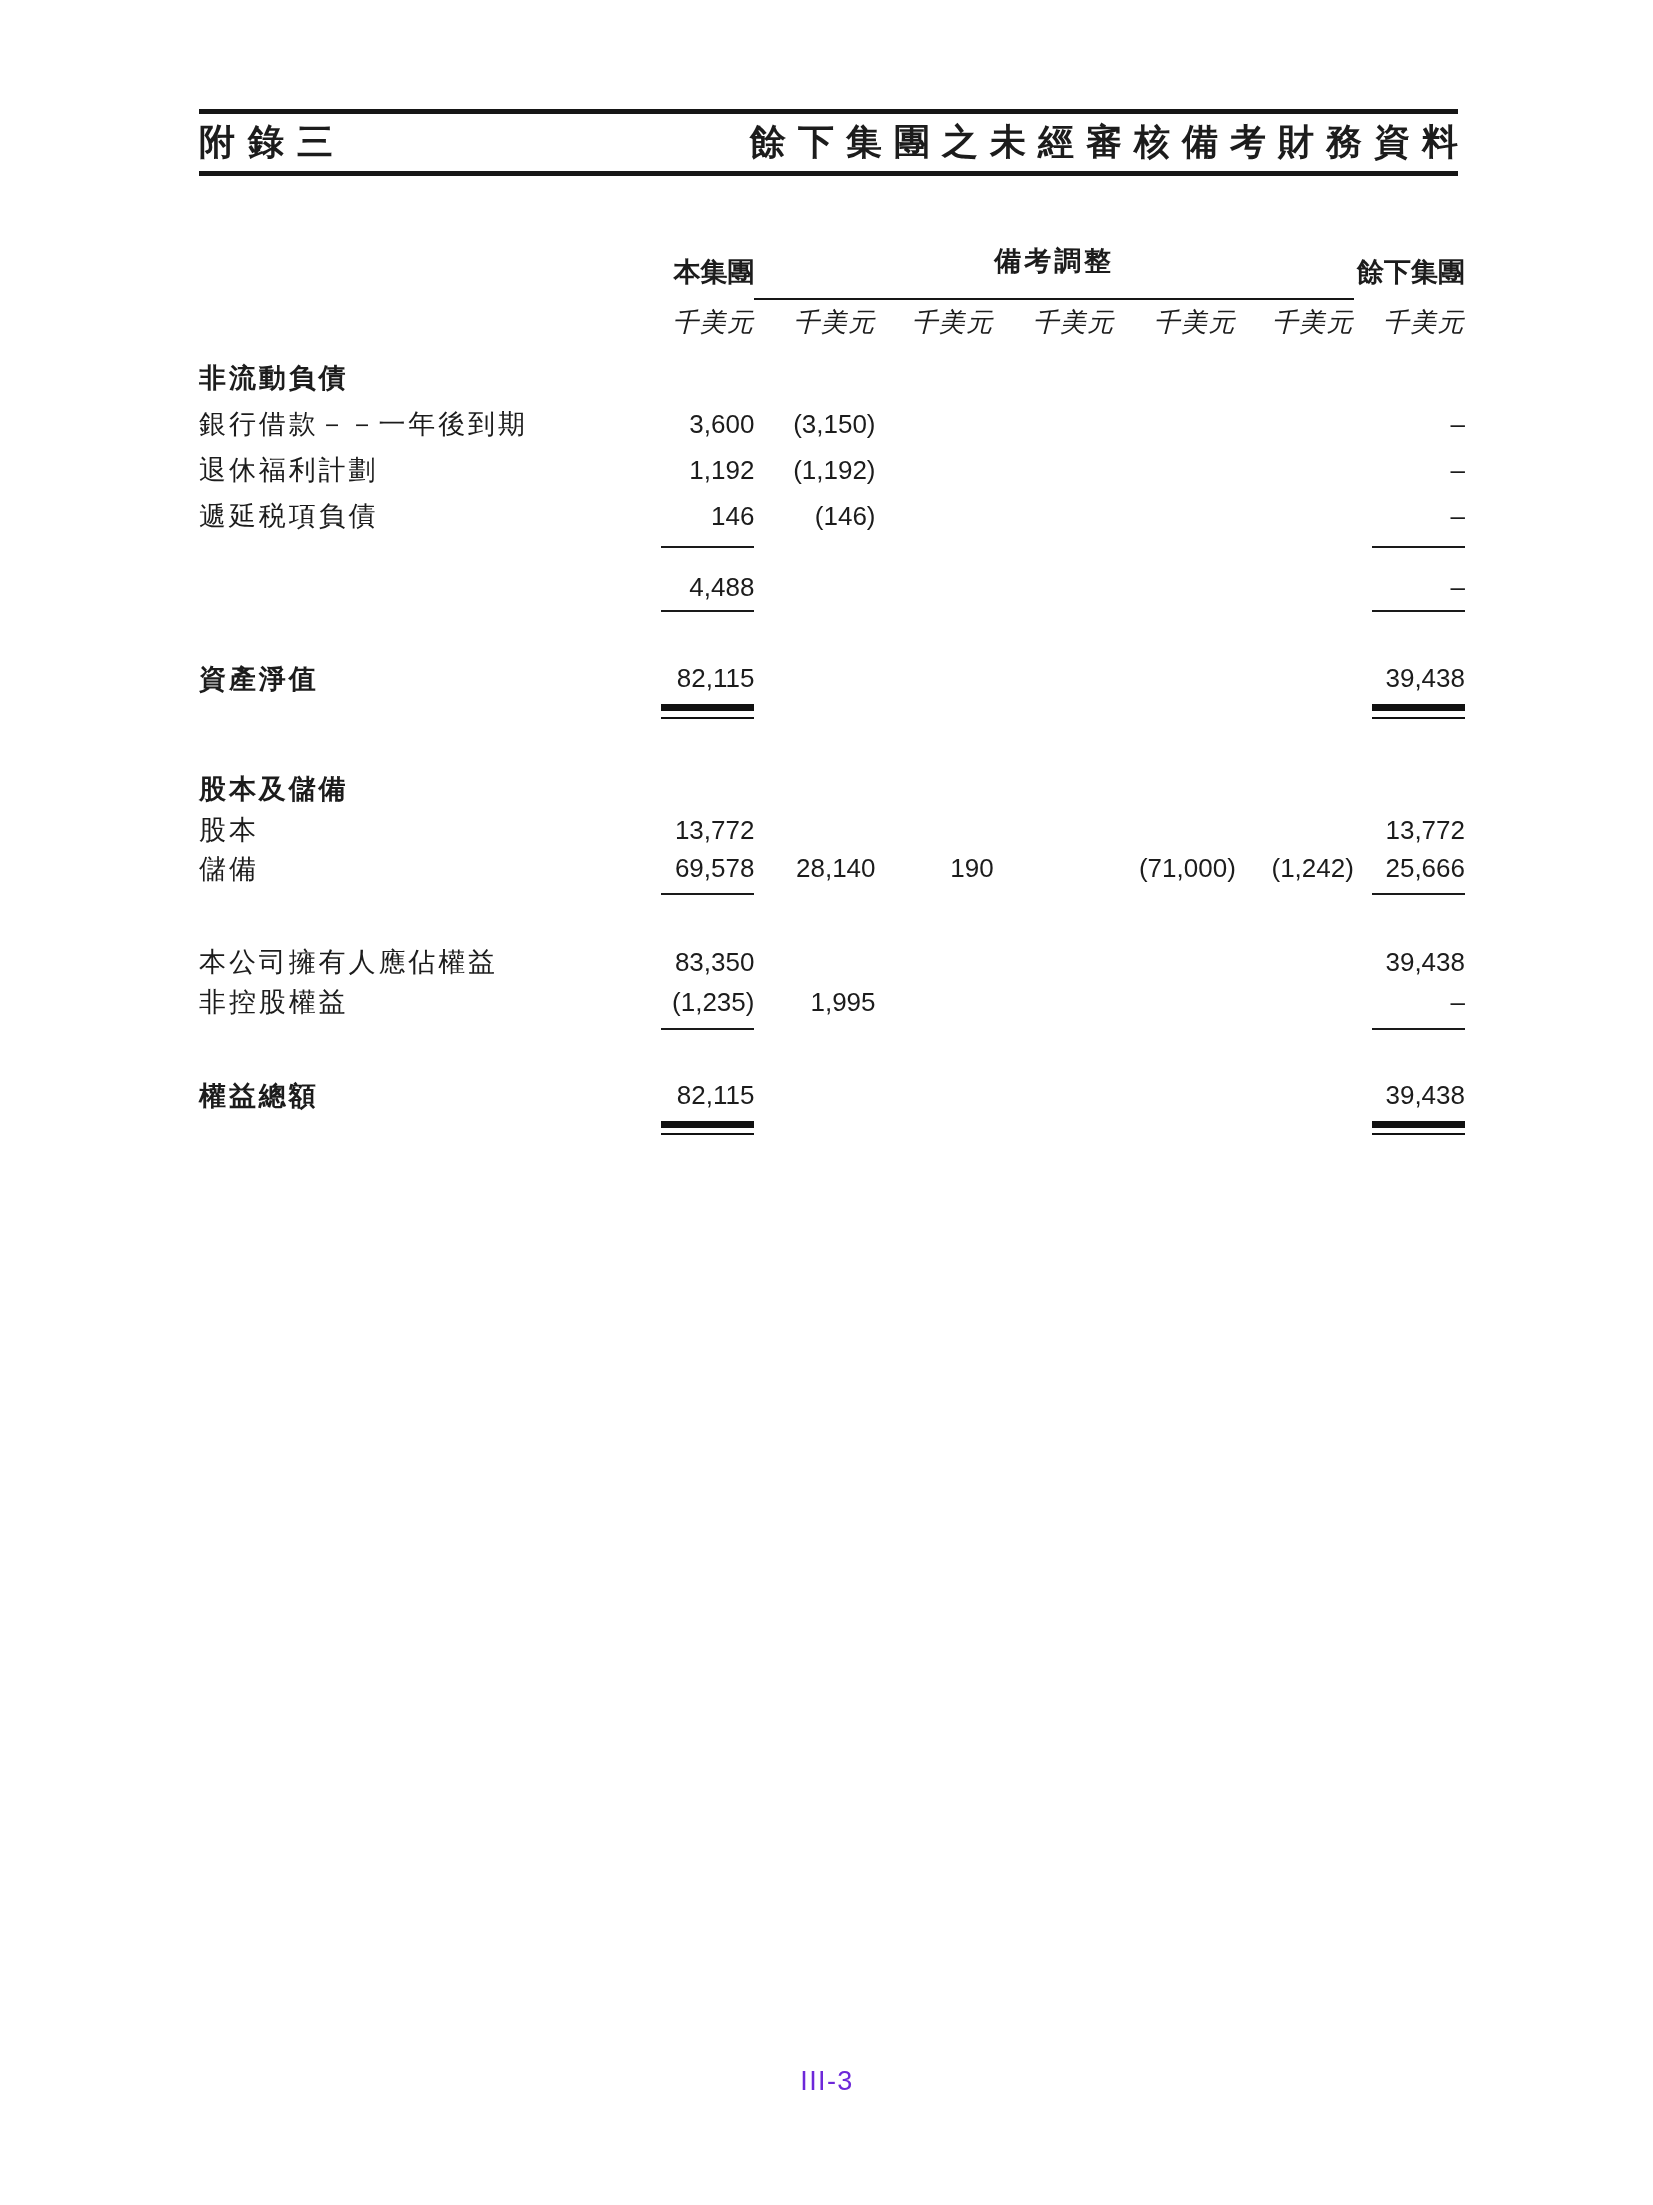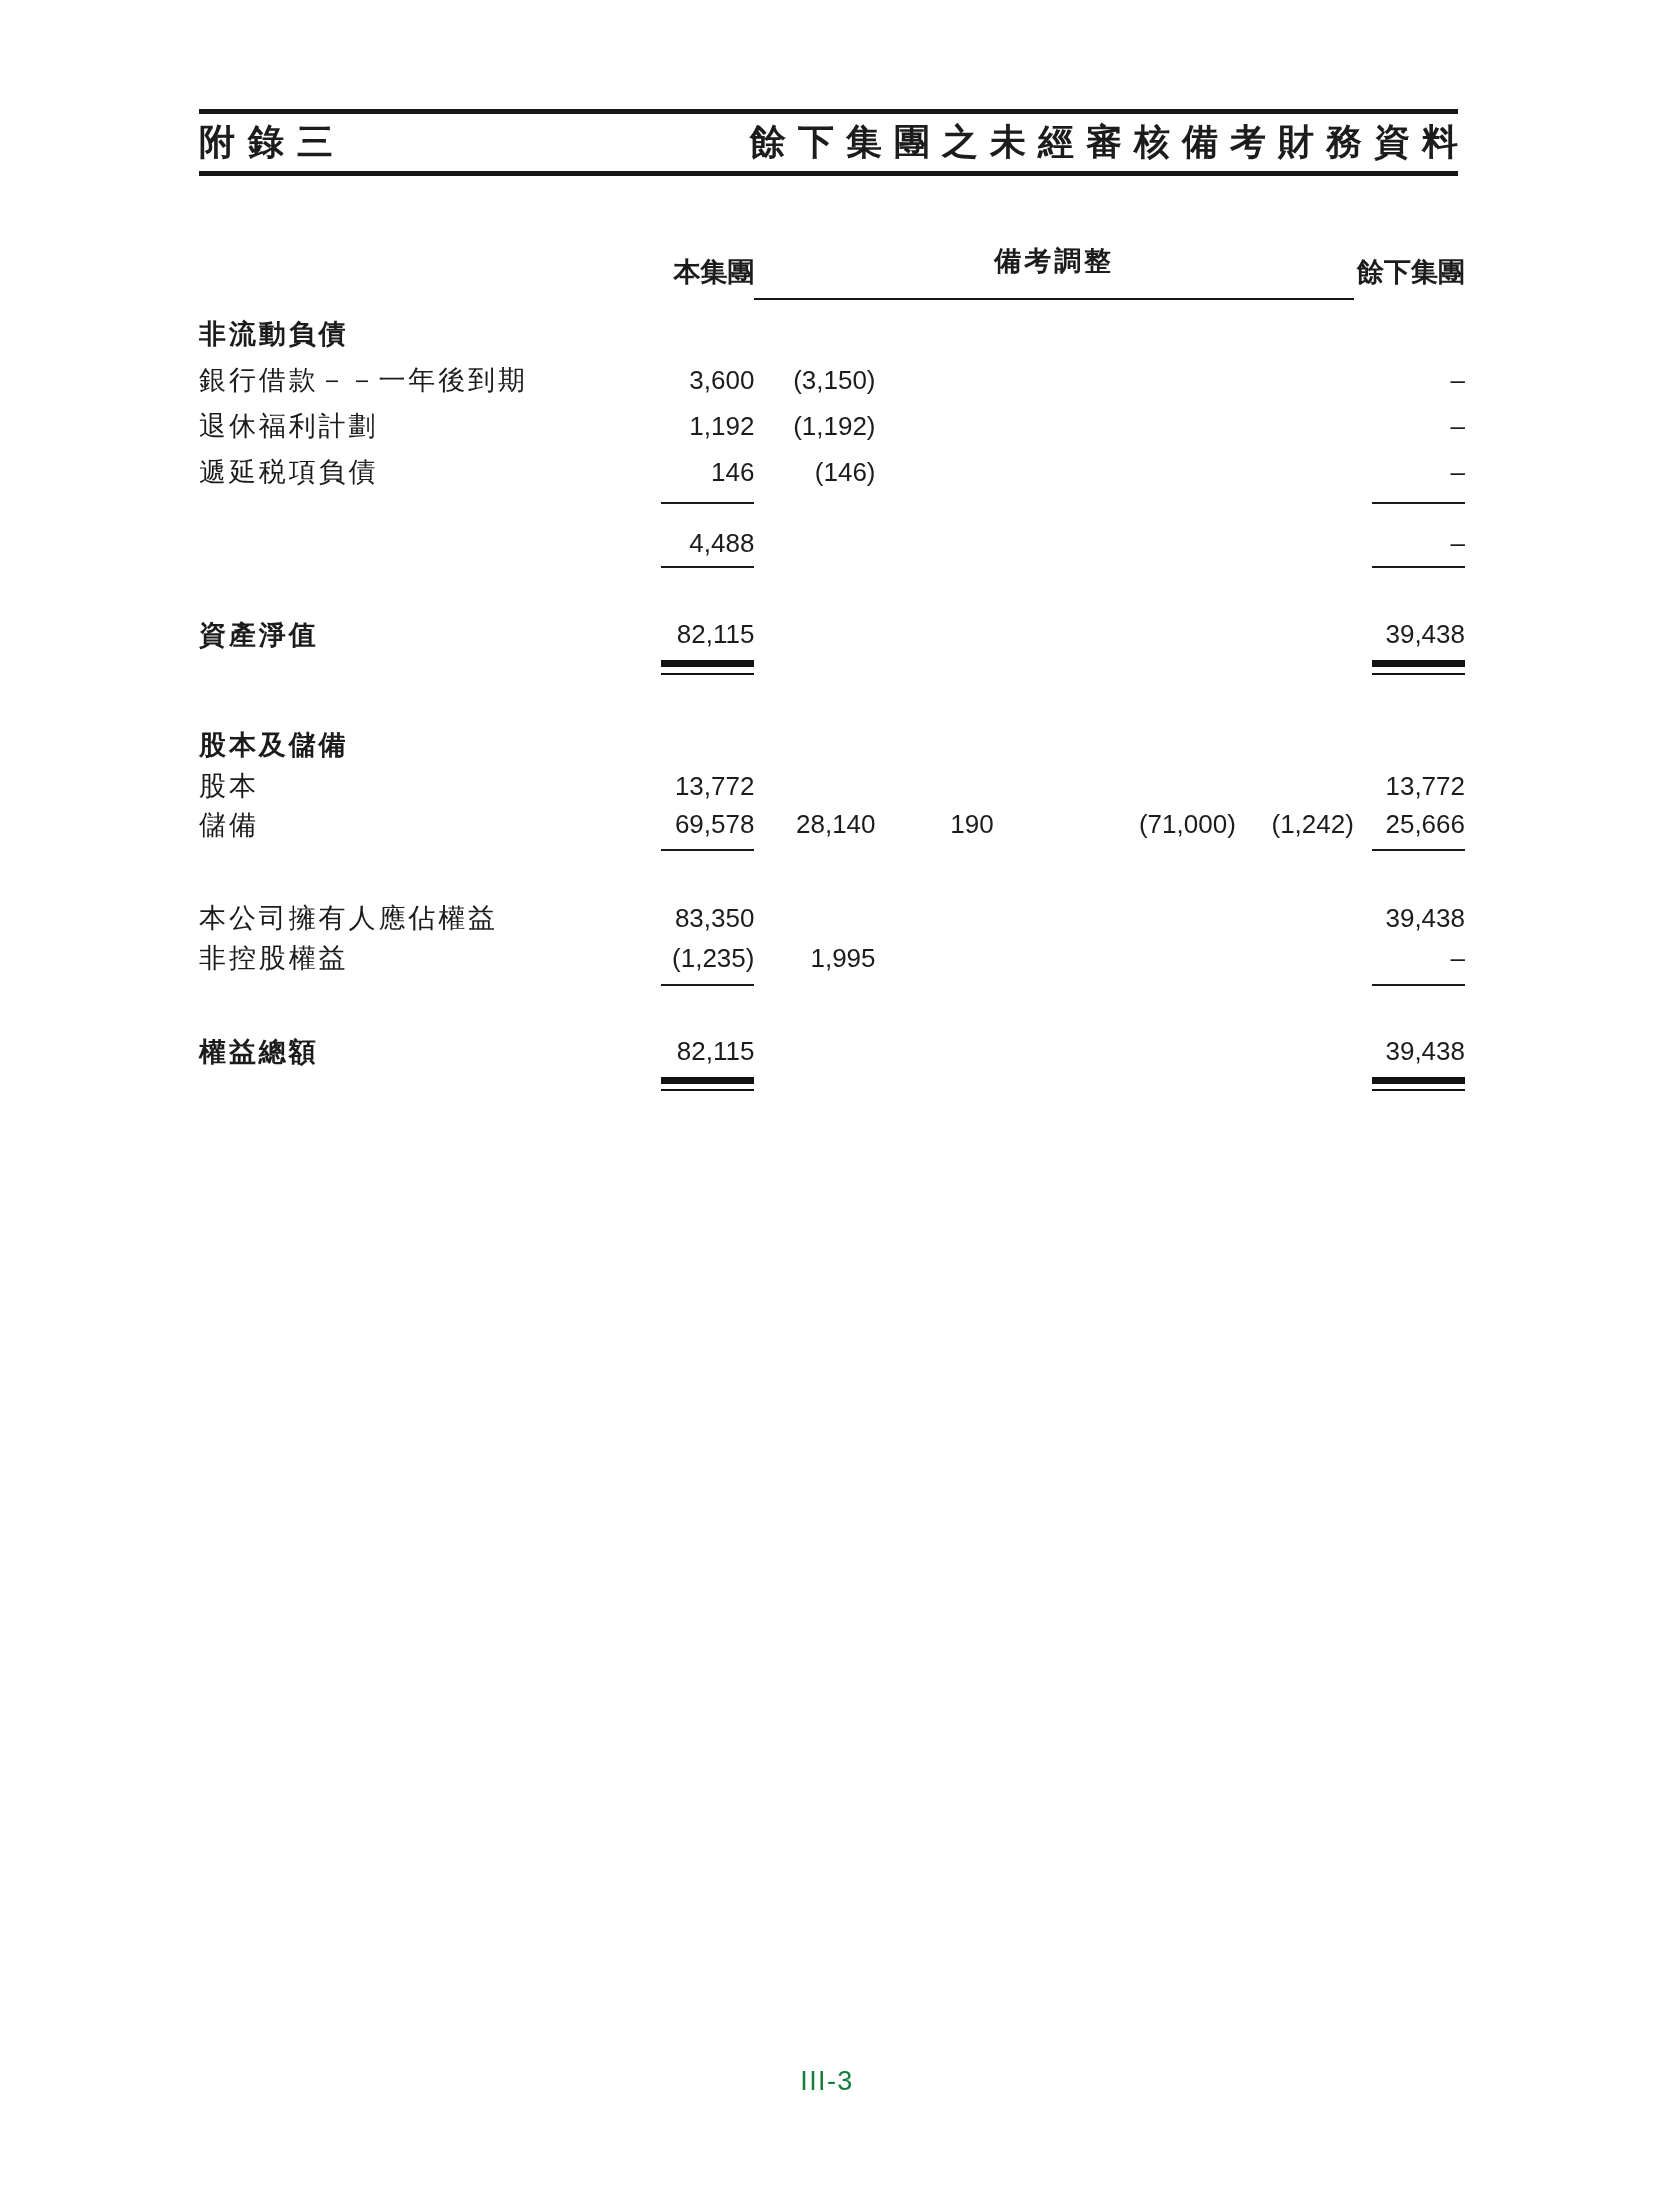--- a/index.html
+++ b/index.html
@@ -48,21 +48,21 @@
   .rule-d{width:93px;height:5.7px;border-top:7.1px solid #111;border-bottom:2.9px solid #111;margin-left:auto;}
   
   .h70{height:50px}.h62{height:44px}.h64{height:46px}.h58{height:41px}
   .h56{height:40px}.h50{height:36px}.h46{height:33px}
   .rr{height:14.3px;vertical-align:top;}
   .rd{height:29px;vertical-align:top;}
   .sp16{height:11.4px}.sp24{height:17px}.sp58{height:41px}.sp60{height:43px}
   
   .footer{
     position:absolute;left:0;top:2066px;width:100%;
-    text-align:center;font-size:27px;letter-spacing:1.4px;color:#15803d;
+    text-align:center;font-size:27px;letter-spacing:1.4px;color:#6d28d9;
   }
 </style>
 </head>
 <body>
 
 <div class="page">
 
   <div class="hdr">
     <span class="appendix">附錄三</span>
     <span class="title">餘下集團之未經審核備考財務資料</span>
@@ -83,20 +83,30 @@
     <tbody>
         <tr class="h70">
       <td class="lbl"></td>
       <td class="num gh b">本集團</td>
       <td class="adj" colspan="5">
         <div class="adj-inner">備考調整</div>
       </td>
       <td class="num gh b">餘下集團</td>
     </tr>
 
+    <tr class="h62">
+      <td></td>
+      <td class="num it">千美元</td>
+      <td class="num it">千美元</td>
+      <td class="num it">千美元</td>
+      <td class="num it">千美元</td>
+      <td class="num it">千美元</td>
+      <td class="num it">千美元</td>
+      <td class="num it">千美元</td>
+    </tr>
 
 
     <tr class="sp16">
           <td colspan="8"></td>
         </tr>
 
     <tr class="h64">
       <td class="lbl b">非流動負債</td>
       <td colspan="7"></td>
     </tr>

